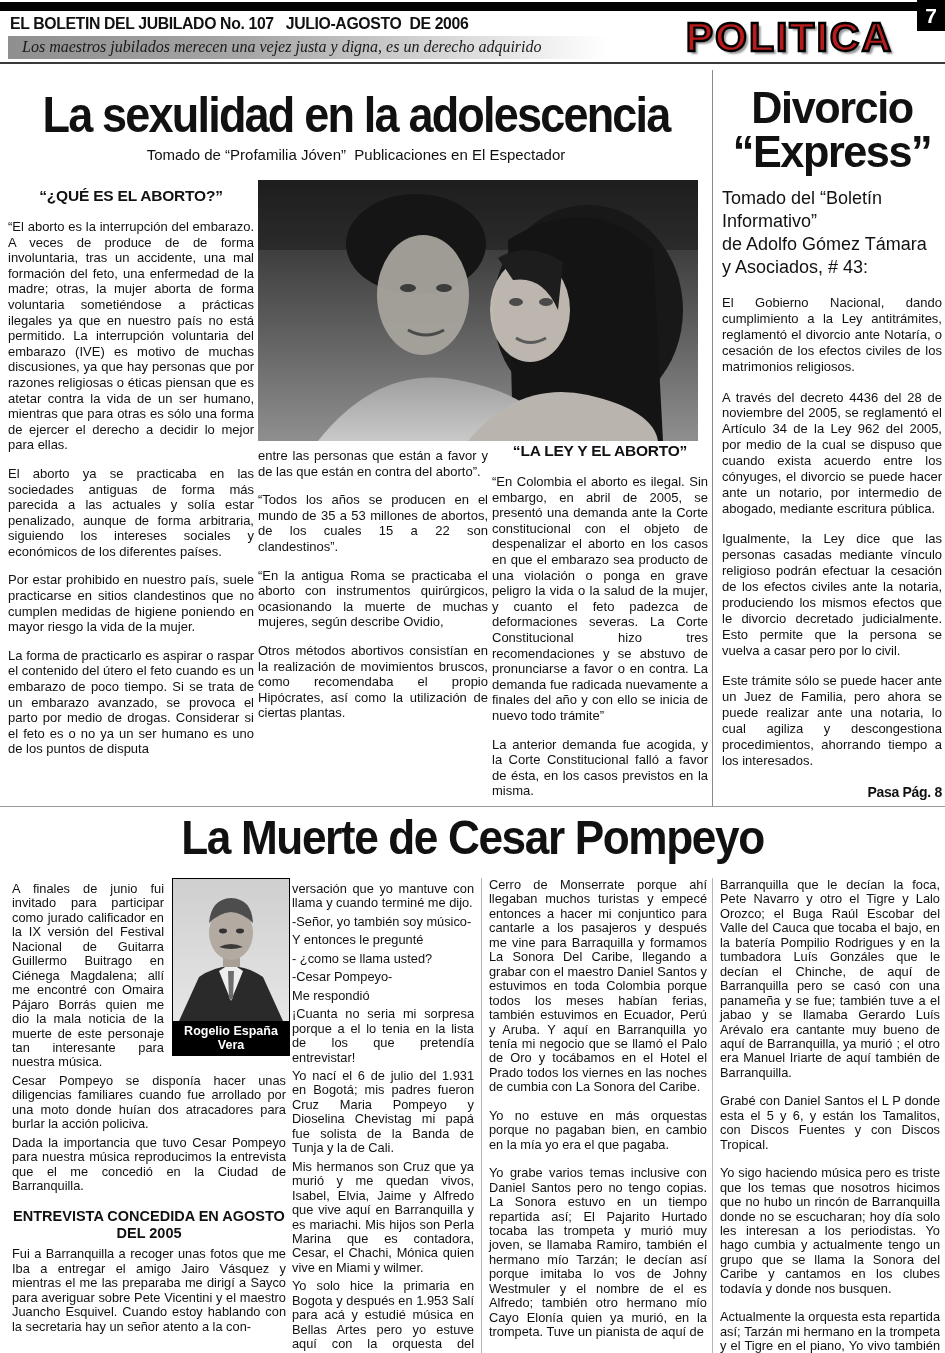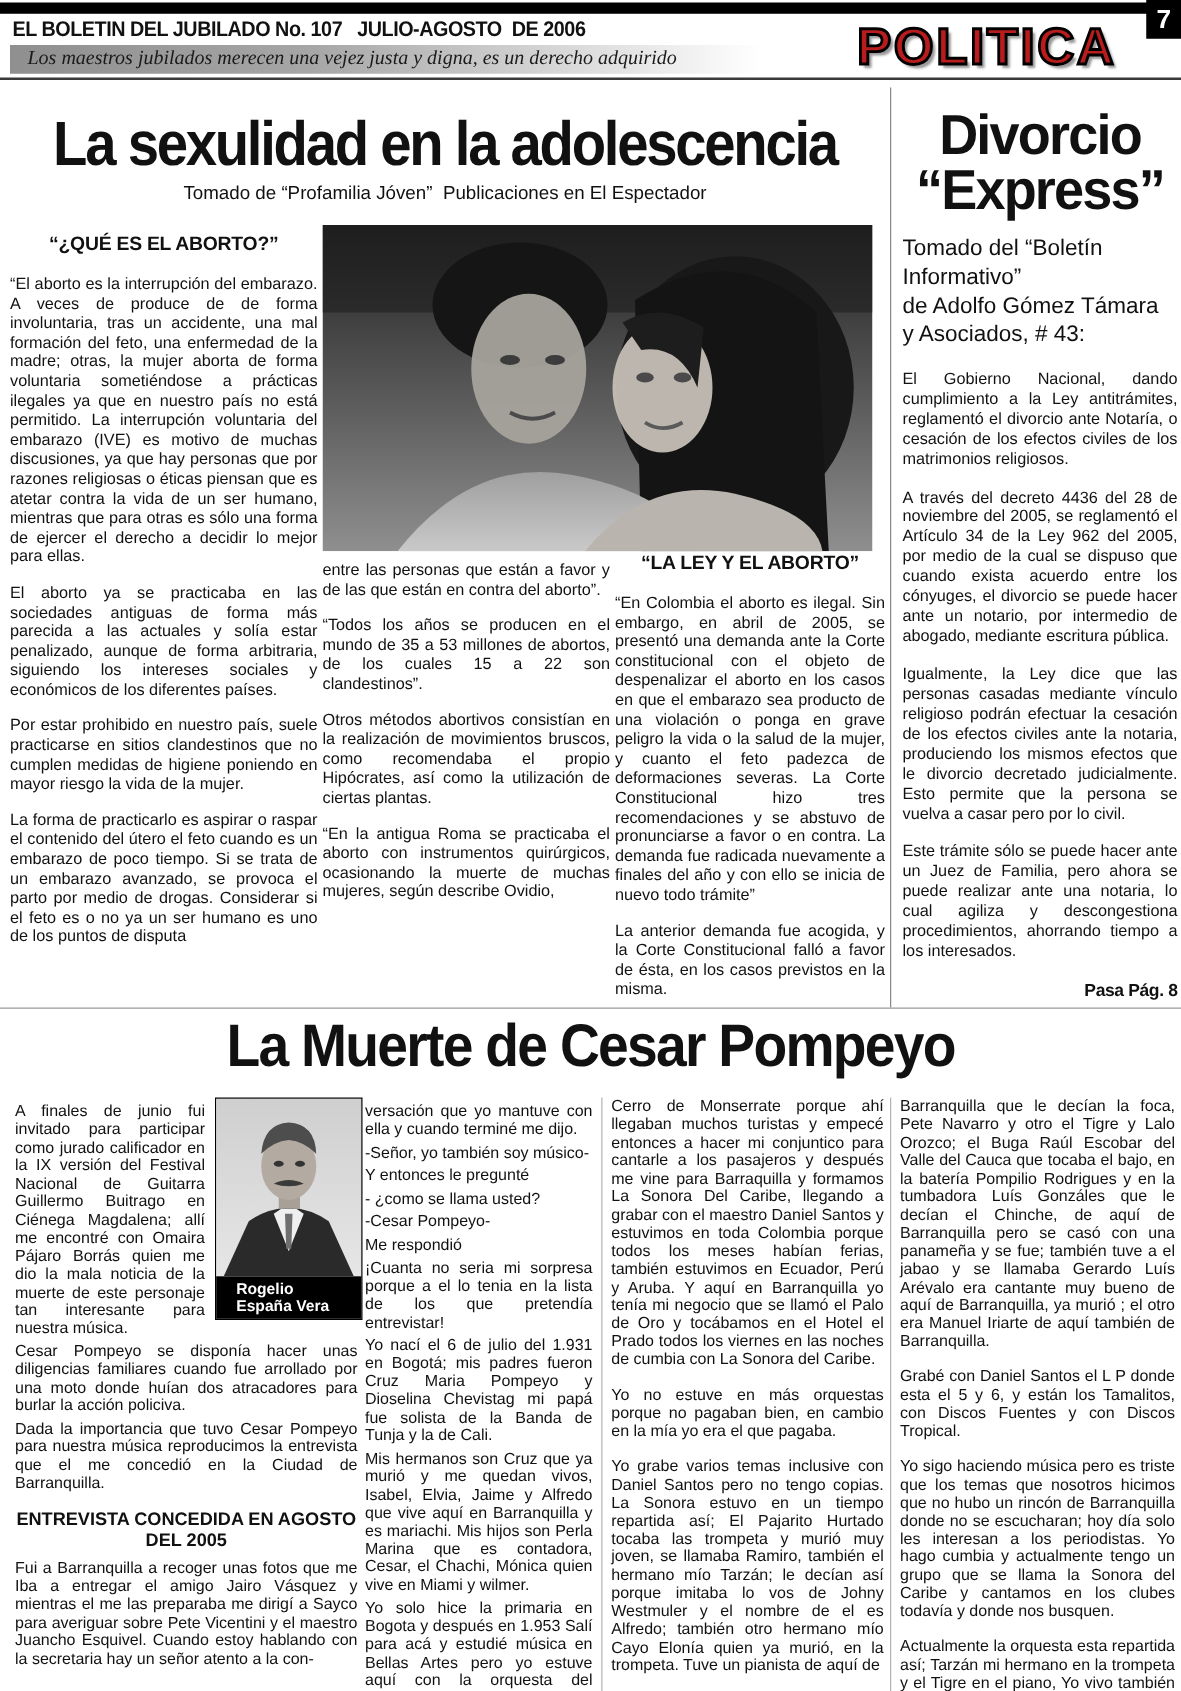--- a/index.html
+++ b/index.html
@@ -52,21 +52,21 @@
   .a3-col p{font-size:12.8px;line-height:1.13;text-align:justify;margin:4px;}
   .a3-c1{left:8px;width:282px;}
   .a3-c2{left:288px;width:190px;}
   .a3-c3{left:489px;width:218px;}
   .a3-c4{left:720px;width:220px;}
   .a3-c3 p,.a3-c4 p{margin:0 0 14px 0;}
   .a3-head{text-align:center;font-weight:bold;font-size:14.5px;line-height:1.2;margin:14px 0 5px 0;}
   .photo-rogelio{float:right;width:116px;margin:2px 0 6px 8px;border:1px solid #000;background:#fff;}
   .photo-rogelio svg{display:block;width:100%;height:142px;}
   .photo-rogelio figcaption{background:#000;color:#fff;font-size:12.5px;font-weight:bold;
-                            padding:3px 16px;}
+                            text-align:center;padding:3px 0;}
 </style>
 </head>
 <body>
 
 <div class="page">
 
   <div class="topbar"></div>
   <div class="pagebox">
     <span>7</span>
   </div>
@@ -122,22 +122,22 @@
       <path d="M240 78 Q270 60 305 82 L300 130 Q285 95 255 100 Z" fill="#1d1d1d"></path>
       <path d="M60 261 Q120 185 200 200 Q280 215 300 261 Z" fill="url(#psh)"></path>
       <path d="M210 261 Q260 200 330 215 Q395 230 400 261 Z" fill="#b9b4ae"></path>
     </svg>
   </figure>
 
   <div class="a1-mid bodycol">
     <div>
         <p>entre las personas que están a favor y de las que están en contra del aborto”.</p>
         <p>“Todos los años se producen en el mundo de 35 a 53 millones de abortos, de los cuales 15 a 22 son clandestinos”.</p>
+        <p>“En la antigua Roma se practicaba el aborto con instrumentos quirúrgicos, ocasionando la muerte de muchas mujeres, según describe Ovidio,</p>
         <p>Otros métodos abortivos consistían en la realización de movimientos bruscos, como recomendaba el propio Hipócrates, así como la utilización de ciertas plantas.</p>
-        <p>“En la antigua Roma se practicaba el aborto con instrumentos quirúrgicos, ocasionando la muerte de muchas mujeres, según describe Ovidio,</p>
       </div>
   </div>
 
   <div class="a1-right bodycol">
     <h3 class="colhead">“LA LEY Y EL ABORTO”</h3>
     <div>
         <p>“En Colombia el aborto es ilegal. Sin embargo, en abril de 2005, se presentó una demanda ante la Corte constitucional con el objeto de despenalizar el aborto en los casos en que el embarazo sea producto de una violación o ponga en grave peligro la vida o la salud de la mujer, y cuanto el feto padezca de deformaciones severas. La Corte Constitucional hizo tres recomendaciones y se abstuvo de pronunciarse a favor o en contra. La demanda fue radicada nuevamente a finales del año y con ello se inicia de nuevo todo trámite”</p>
         <p>La anterior demanda fue acogida, y la Corte Constitucional falló a favor de ésta, en los casos previstos en la misma.</p>
       </div>
   </div>
@@ -191,21 +191,21 @@
         <p>Dada la importancia que tuvo Cesar Pompeyo para nuestra música reproducimos la entrevista que el me concedió en la Ciudad de Barranquilla.</p>
       </div>
     <h3 class="a3-head">ENTREVISTA CONCEDIDA EN AGOSTO DEL 2005</h3>
     <div>
         <p>Fui a Barranquilla a recoger unas fotos que me Iba a entregar el amigo Jairo Vásquez y mientras el me las preparaba me dirigí a Sayco para averiguar sobre Pete Vicentini y el maestro Juancho Esquivel. Cuando estoy hablando con la secretaria hay un señor atento a la con-</p>
       </div>
   </div>
 
   <div class="a3-col a3-c2">
     <div>
-        <p>versación que yo mantuve con ella y cuando terminé  me dijo.</p>
+        <p>versación que yo mantuve con llama y cuando terminé  me dijo.</p>
         <p>-Señor, yo también soy músico-</p>
         <p>Y entonces le pregunté</p>
         <p>- ¿como se llama usted?</p>
         <p>-Cesar Pompeyo-</p>
         <p>Me respondió</p>
         <p>¡Cuanta no seria mi sorpresa porque a el lo tenia en la lista de los que pretendía entrevistar!</p>
         <p>Yo nací el 6 de julio del 1.931 en Bogotá; mis padres fueron Cruz Maria Pompeyo y Dioselina Chevistag mi papá fue solista de la Banda de Tunja y la de Cali.</p>
         <p>Mis hermanos son Cruz que ya murió y me quedan  vivos, Isabel, Elvia, Jaime y Alfredo que vive aquí en Barranquilla y es mariachi. Mis hijos son Perla Marina que es contadora, Cesar, el Chachi, Mónica quien  vive en Miami y wilmer.</p>
         <p>Yo solo hice la primaria en Bogota y después en 1.953 Salí para acá y estudié música en Bellas Artes pero yo estuve aquí con la orquesta del maestro Pedro Biaba un italiano; ahí estuvo un boyacense Luís F Sosa y el maestro Antonio Maria Peñalosa que murió hace poco.</p>
         <p>Desde muy joven anduve en circos y hacia la música en ellos; también  en el</p>

